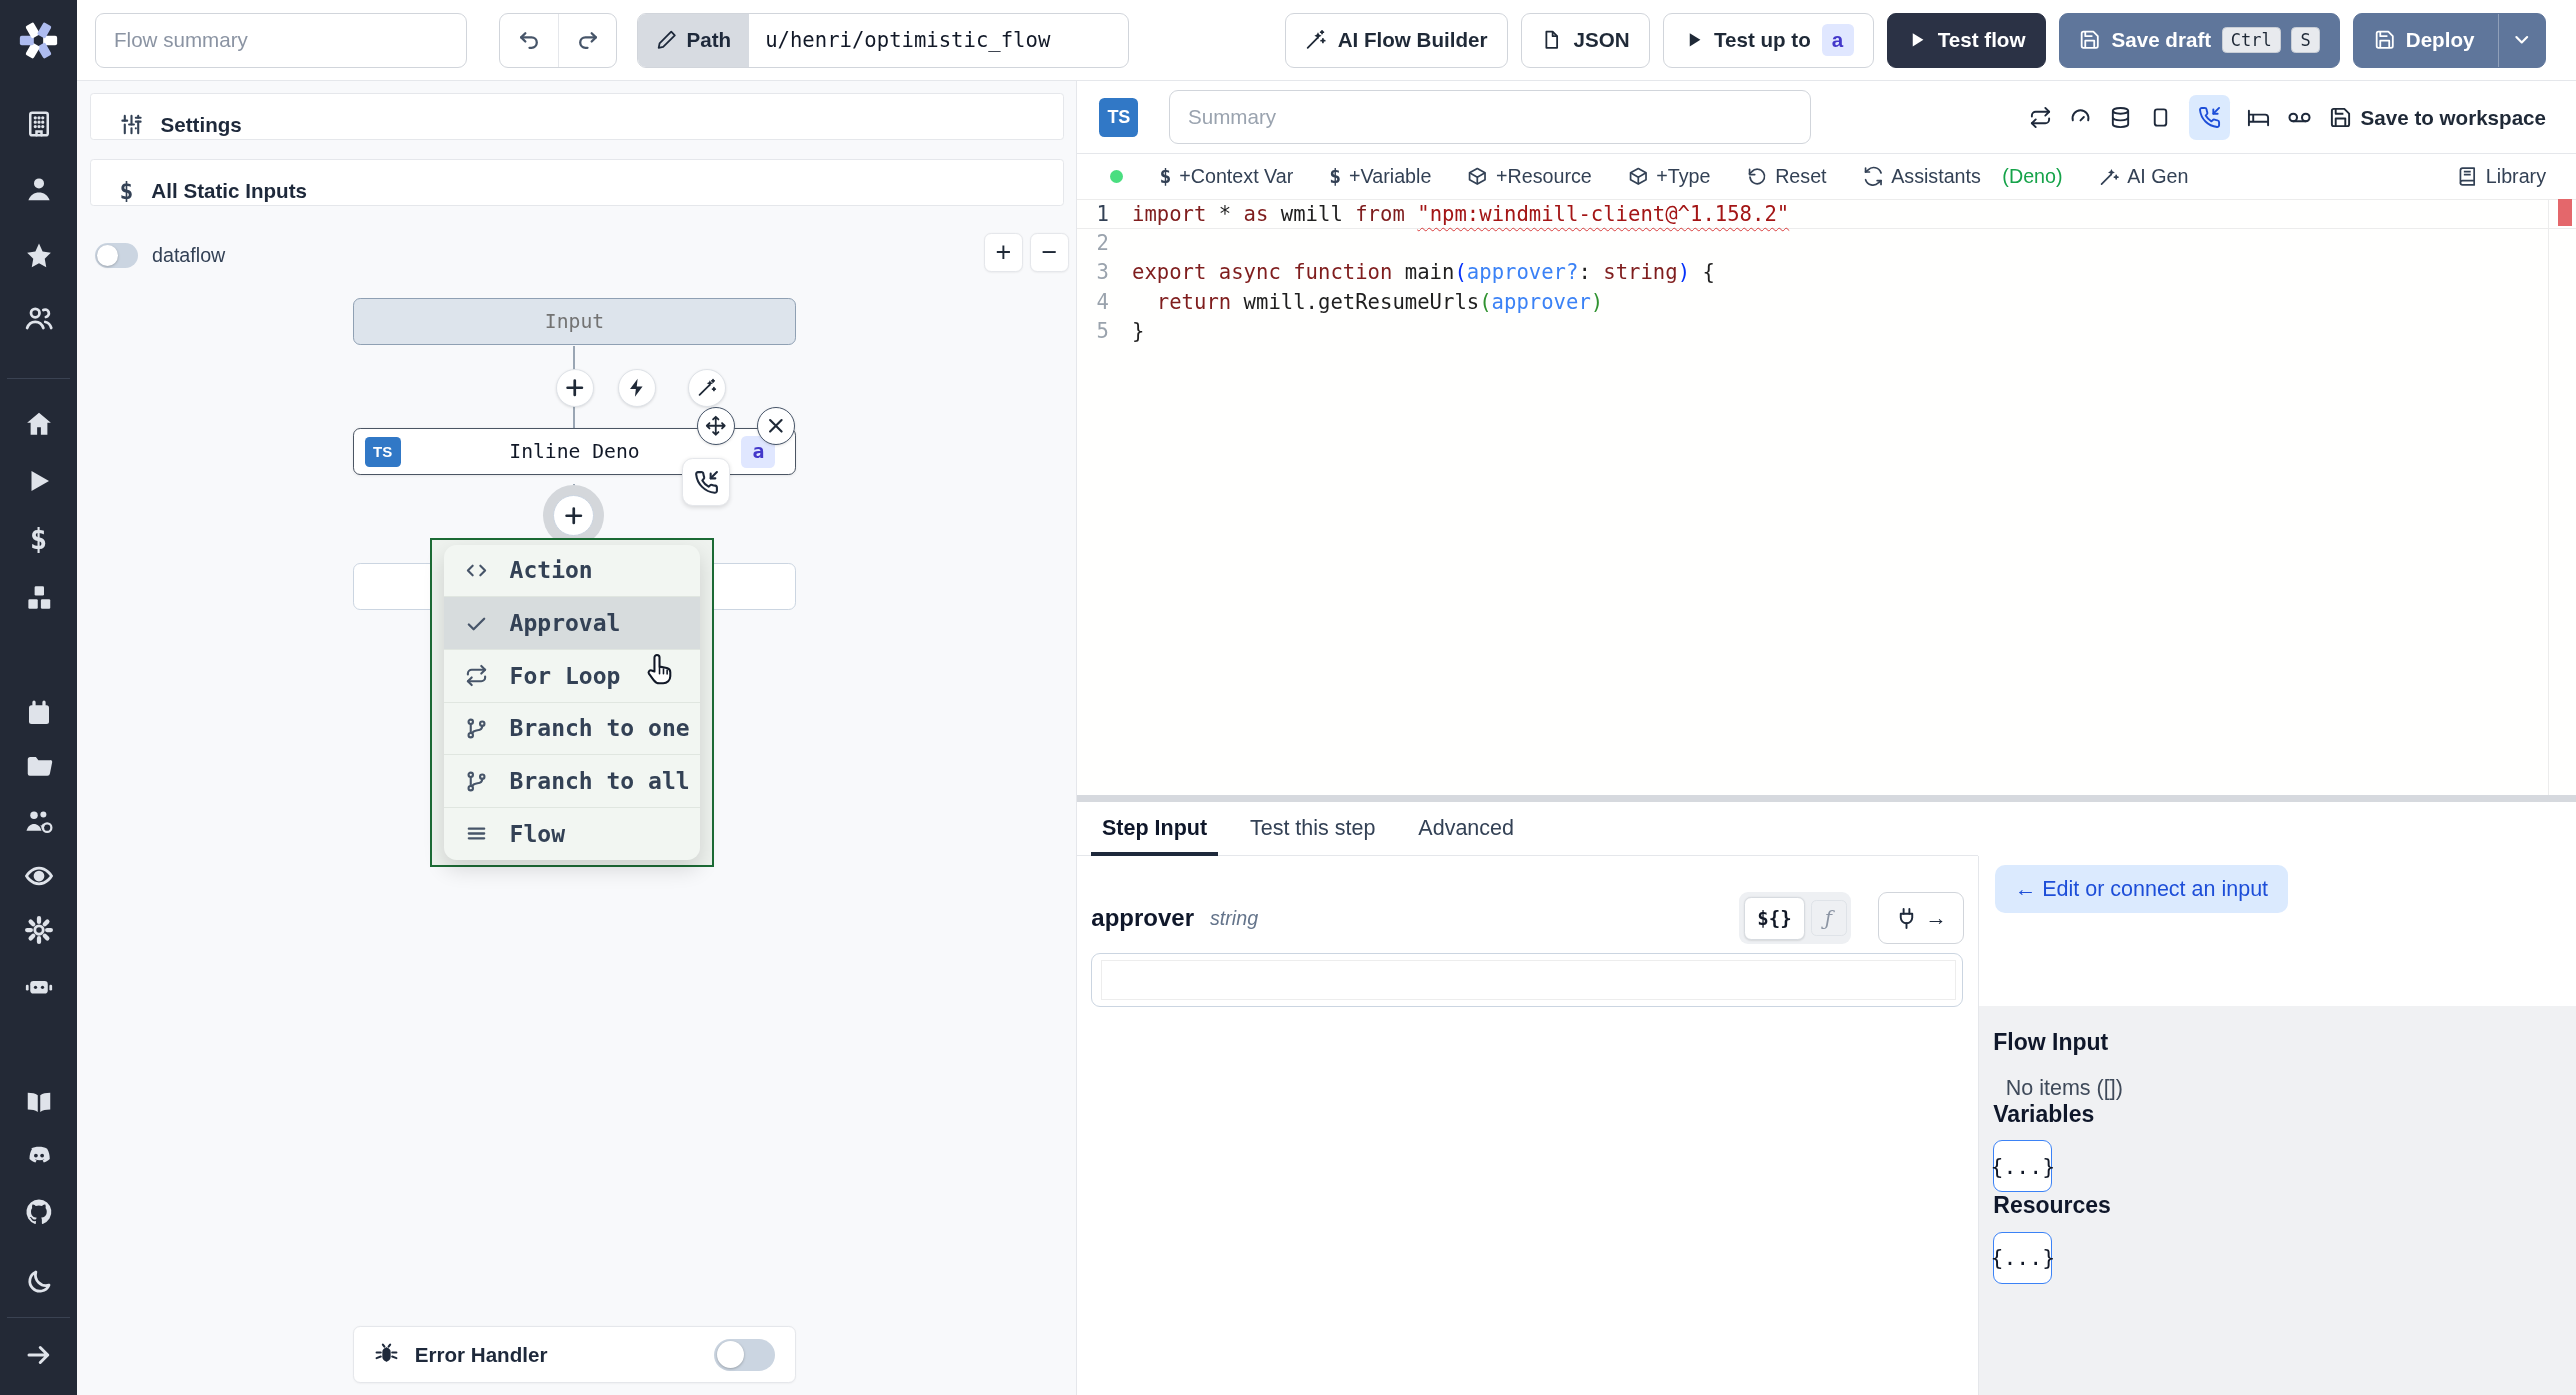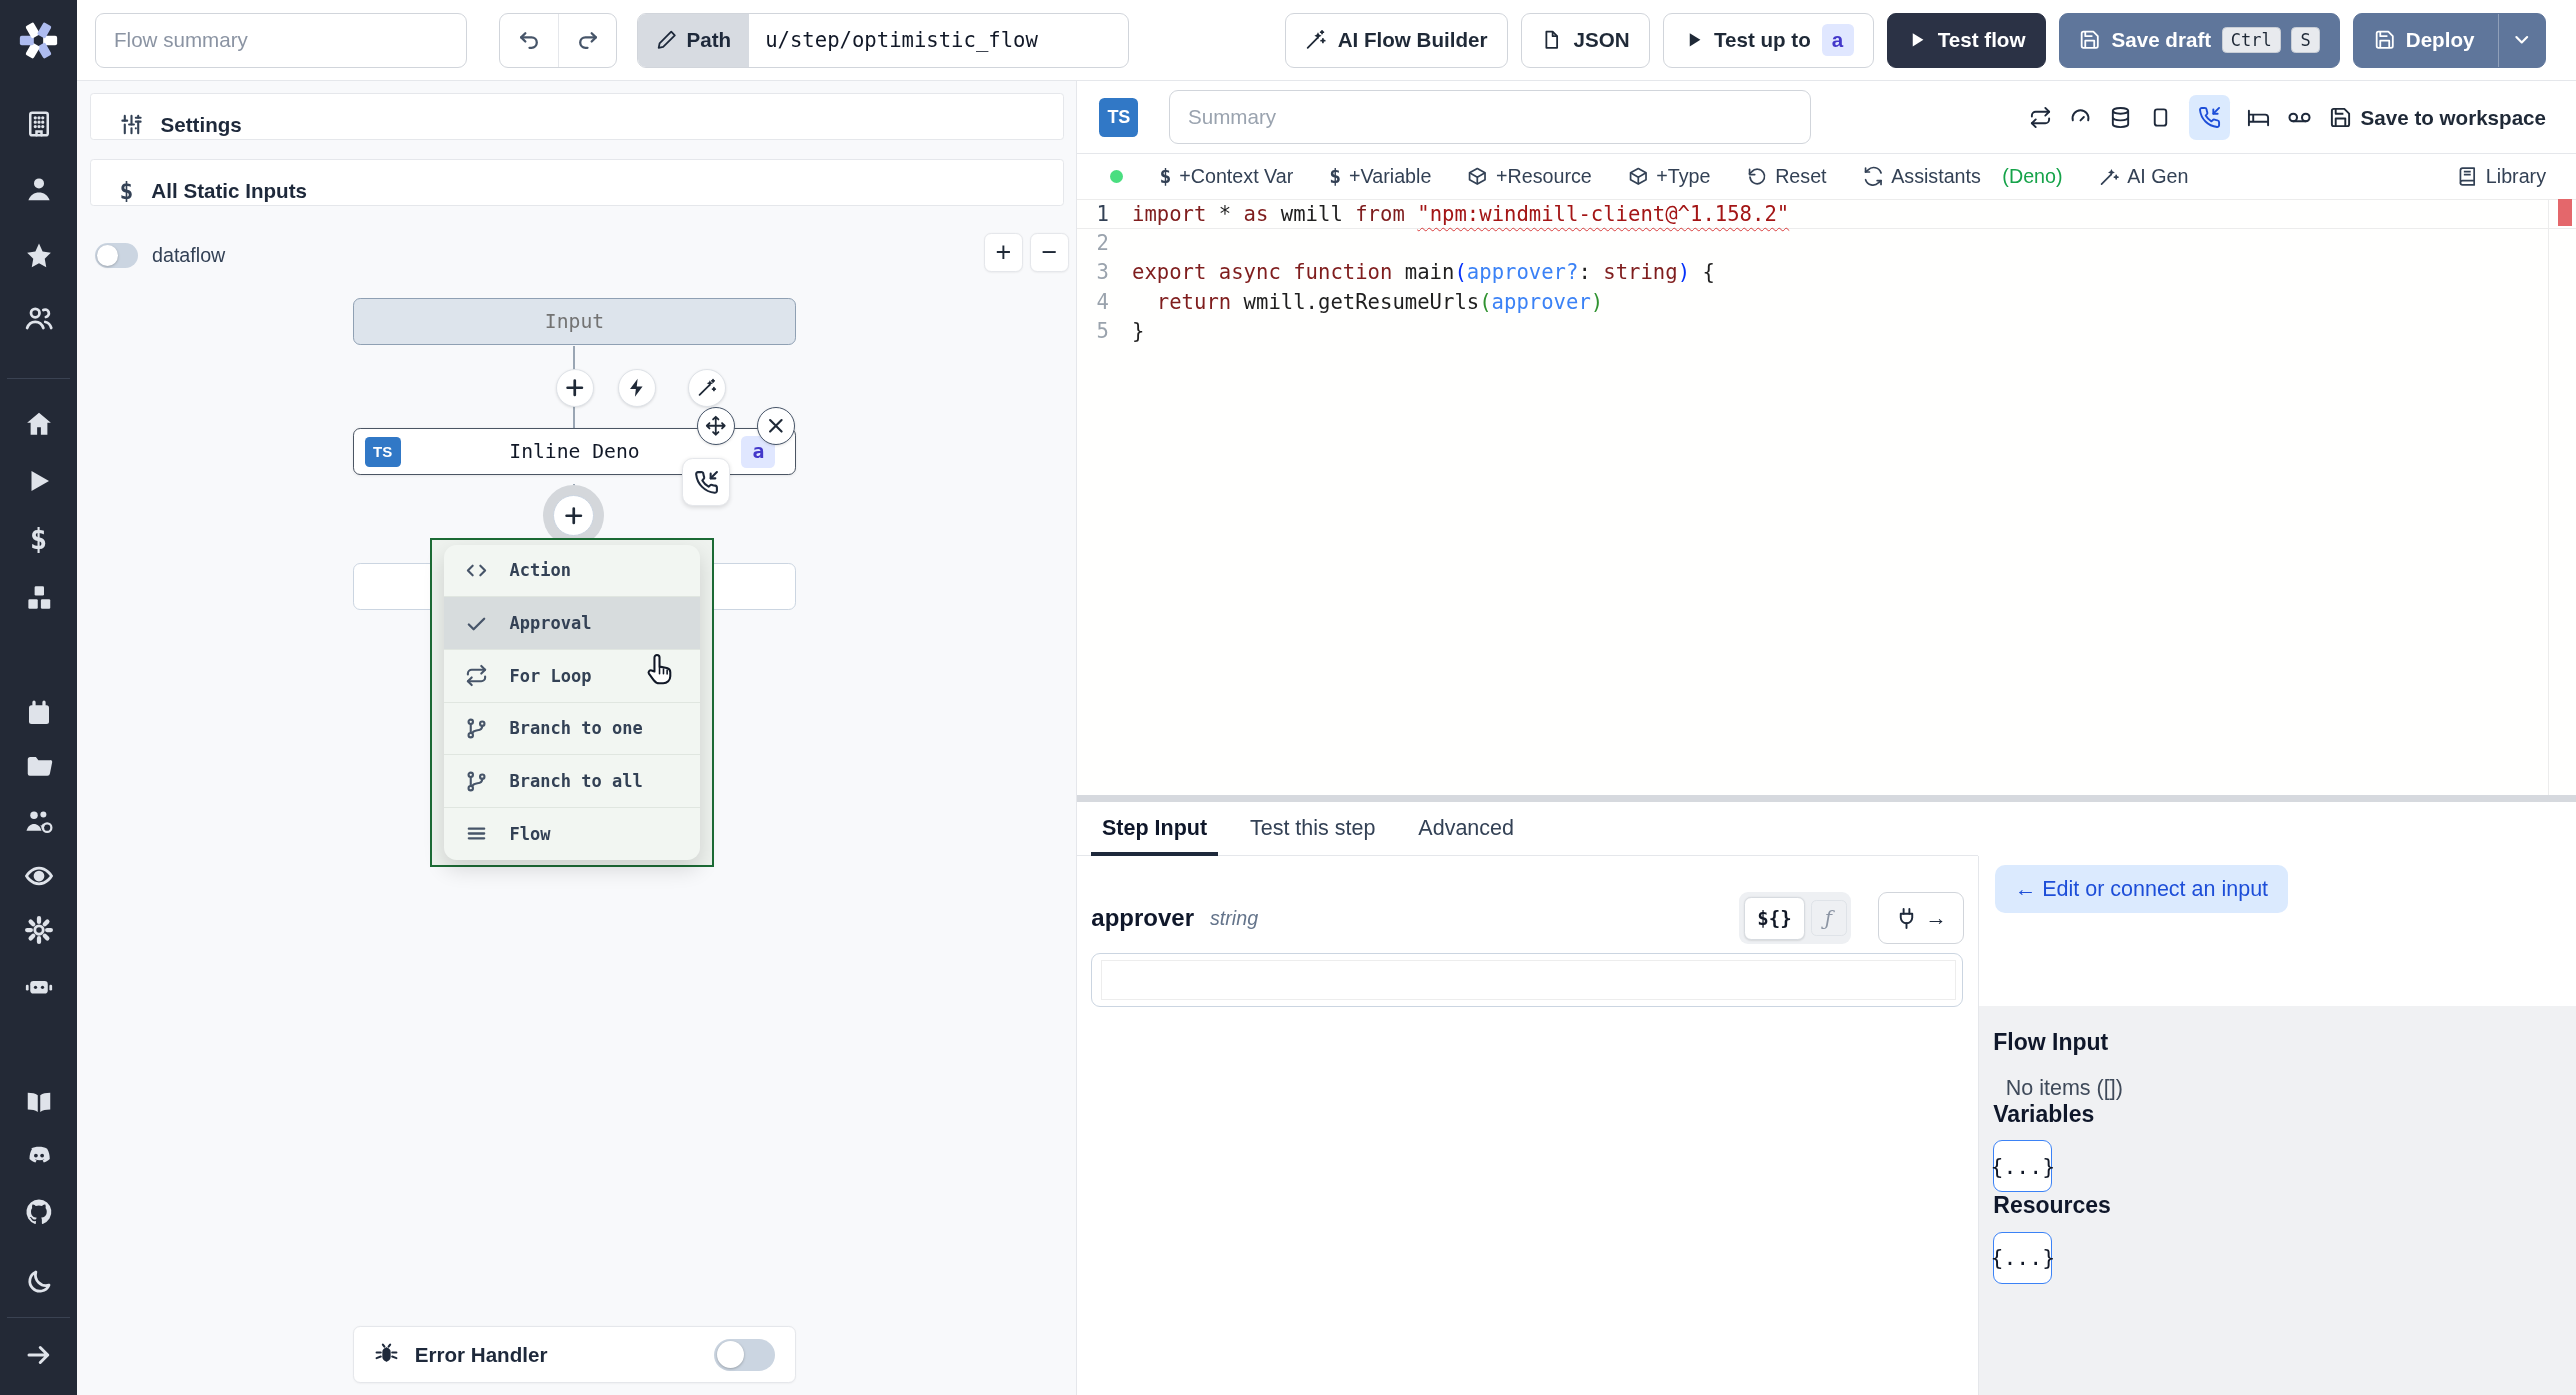--- a/index.html
+++ b/index.html
@@ -37,21 +37,21 @@
   .canvas{position:absolute;left:77px;top:81px;width:999px;height:1315px;background:var(--canvas)}
   .card-row{position:absolute;left:12.5px;width:974px;height:47px;background:#fff;border:0.9px solid var(--bd);border-radius:3.6px;display:flex;align-items:center;padding:17px 0 0 29px;gap:18px;font-size:20.6px;font-weight:bold;color:#1e293b}
   .tgl{border-radius:894px;background:#cbd5e1;position:relative}
   .tgl .knob{position:absolute;background:#fff;border-radius:50%;box-shadow:0 0.9px 2.7px rgba(0,0,0,.25)}
   .zoombtn{position:absolute;width:39px;height:39px;background:#fff;border:0.9px solid var(--bd);border-radius:7.2px;display:flex;align-items:center;justify-content:center;font-size:27px;color:#1f2937;box-shadow:0 0.9px 1.8px rgba(0,0,0,.05)}
   .vline{position:absolute;width:1.8px;background:#9aa6b4}
   .node{position:absolute;left:276px;width:443px;height:47px;border-radius:7.2px;display:flex;align-items:center;justify-content:center;font-size:19.7px}
   .circ{position:absolute;width:38px;height:38px;border-radius:50%;background:#fff;border:0.9px solid #dfe3e8;box-shadow:0 0.9px 2.7px rgba(0,0,0,.12);display:flex;align-items:center;justify-content:center;color:#1f2937}
   .menu-wrap{position:absolute;left:353px;top:457px;width:284px;height:329px;background:#eef2ee;border:2.7px solid var(--green)}
   .imenu{position:absolute;left:11.6px;top:4.5px;width:256px;height:315px;background:#f2f6f2;border-radius:12.5px;box-shadow:0 9px 21.5px rgba(0,0,0,.14);overflow:hidden;display:flex;flex-direction:column}
-  .imenu .it{flex:1;display:flex;align-items:center;gap:21.5px;padding-left:21.5px;color:#475569;border-bottom:0.9px solid #e0e6e0;font-size:17px}
+  .imenu .it{flex:1;display:flex;align-items:center;gap:21.5px;padding-left:21.5px;color:#475569;border-bottom:0.9px solid #e0e6e0;font-size:23px}
   .imenu .it:last-child{border-bottom:none}
   .imenu .it.active{background:#d7dcdd}
   .imenu .it .lab{font-family:"DejaVu Sans Mono",monospace;font-weight:600;color:#334155}
   
   .right{position:absolute;left:1076px;top:81px;width:1500px;height:1315px;background:#fff;border-left:0.9px solid var(--bd)}
   .band1{position:absolute;left:0;top:0;width:100%;height:73px;border-bottom:0.9px solid var(--bd);display:flex;align-items:center}
   .tsbadge{width:39px;height:39px;border-radius:5.4px;background:var(--blue);color:#fff;font-weight:bold;font-size:18px;display:flex;align-items:center;justify-content:center}
   .sum-input{position:absolute;left:92px;top:9px;width:642px;height:54px;border:0.9px solid var(--bd2);border-radius:9px;padding:0 18px;font-size:20.6px;outline:none}
   .sum-input::placeholder{color:#9aa3af}
   .icorow{position:absolute;right:30px;top:0;height:73px;display:flex;align-items:center;gap:17px;color:#1e293b}
@@ -271,21 +271,21 @@
         </svg>
       </div>
   </div>
   <div class="path-ctl">
     <div class="lbl">
       <svg width="21.5" height="21.5" viewBox="0 0 24 24" fill="none" stroke="#1e293b" stroke-width="2" stroke-linejoin="round">
           <path d="M17 3l4 4L8 20l-5 1 1-5Z"></path>
         </svg>
       <span>Path</span>
     </div>
-    <div class="val mono">u/step/optimistic_flow</div>
+    <div class="val mono">u/henri/optimistic_flow</div>
   </div>
   <div class="tb-right">
     <button class="btn">
       <svg width="21.5" height="21.5" viewBox="0 0 24 24" fill="none" stroke="currentColor" stroke-width="2" stroke-linecap="round">
           <path d="M3 21 14 10"></path>
           <path d="M14.5 3.5 15.8 6.2 18.5 7.5 15.8 8.8 14.5 11.5 13.2 8.8 10.5 7.5 13.2 6.2Z" fill="currentColor" stroke="none"></path>
           <path d="M20 11v4M18 13h4M19 2v3M17.5 3.5h3"></path>
         </svg>
       <span>AI Flow Builder</span>
     </button>

